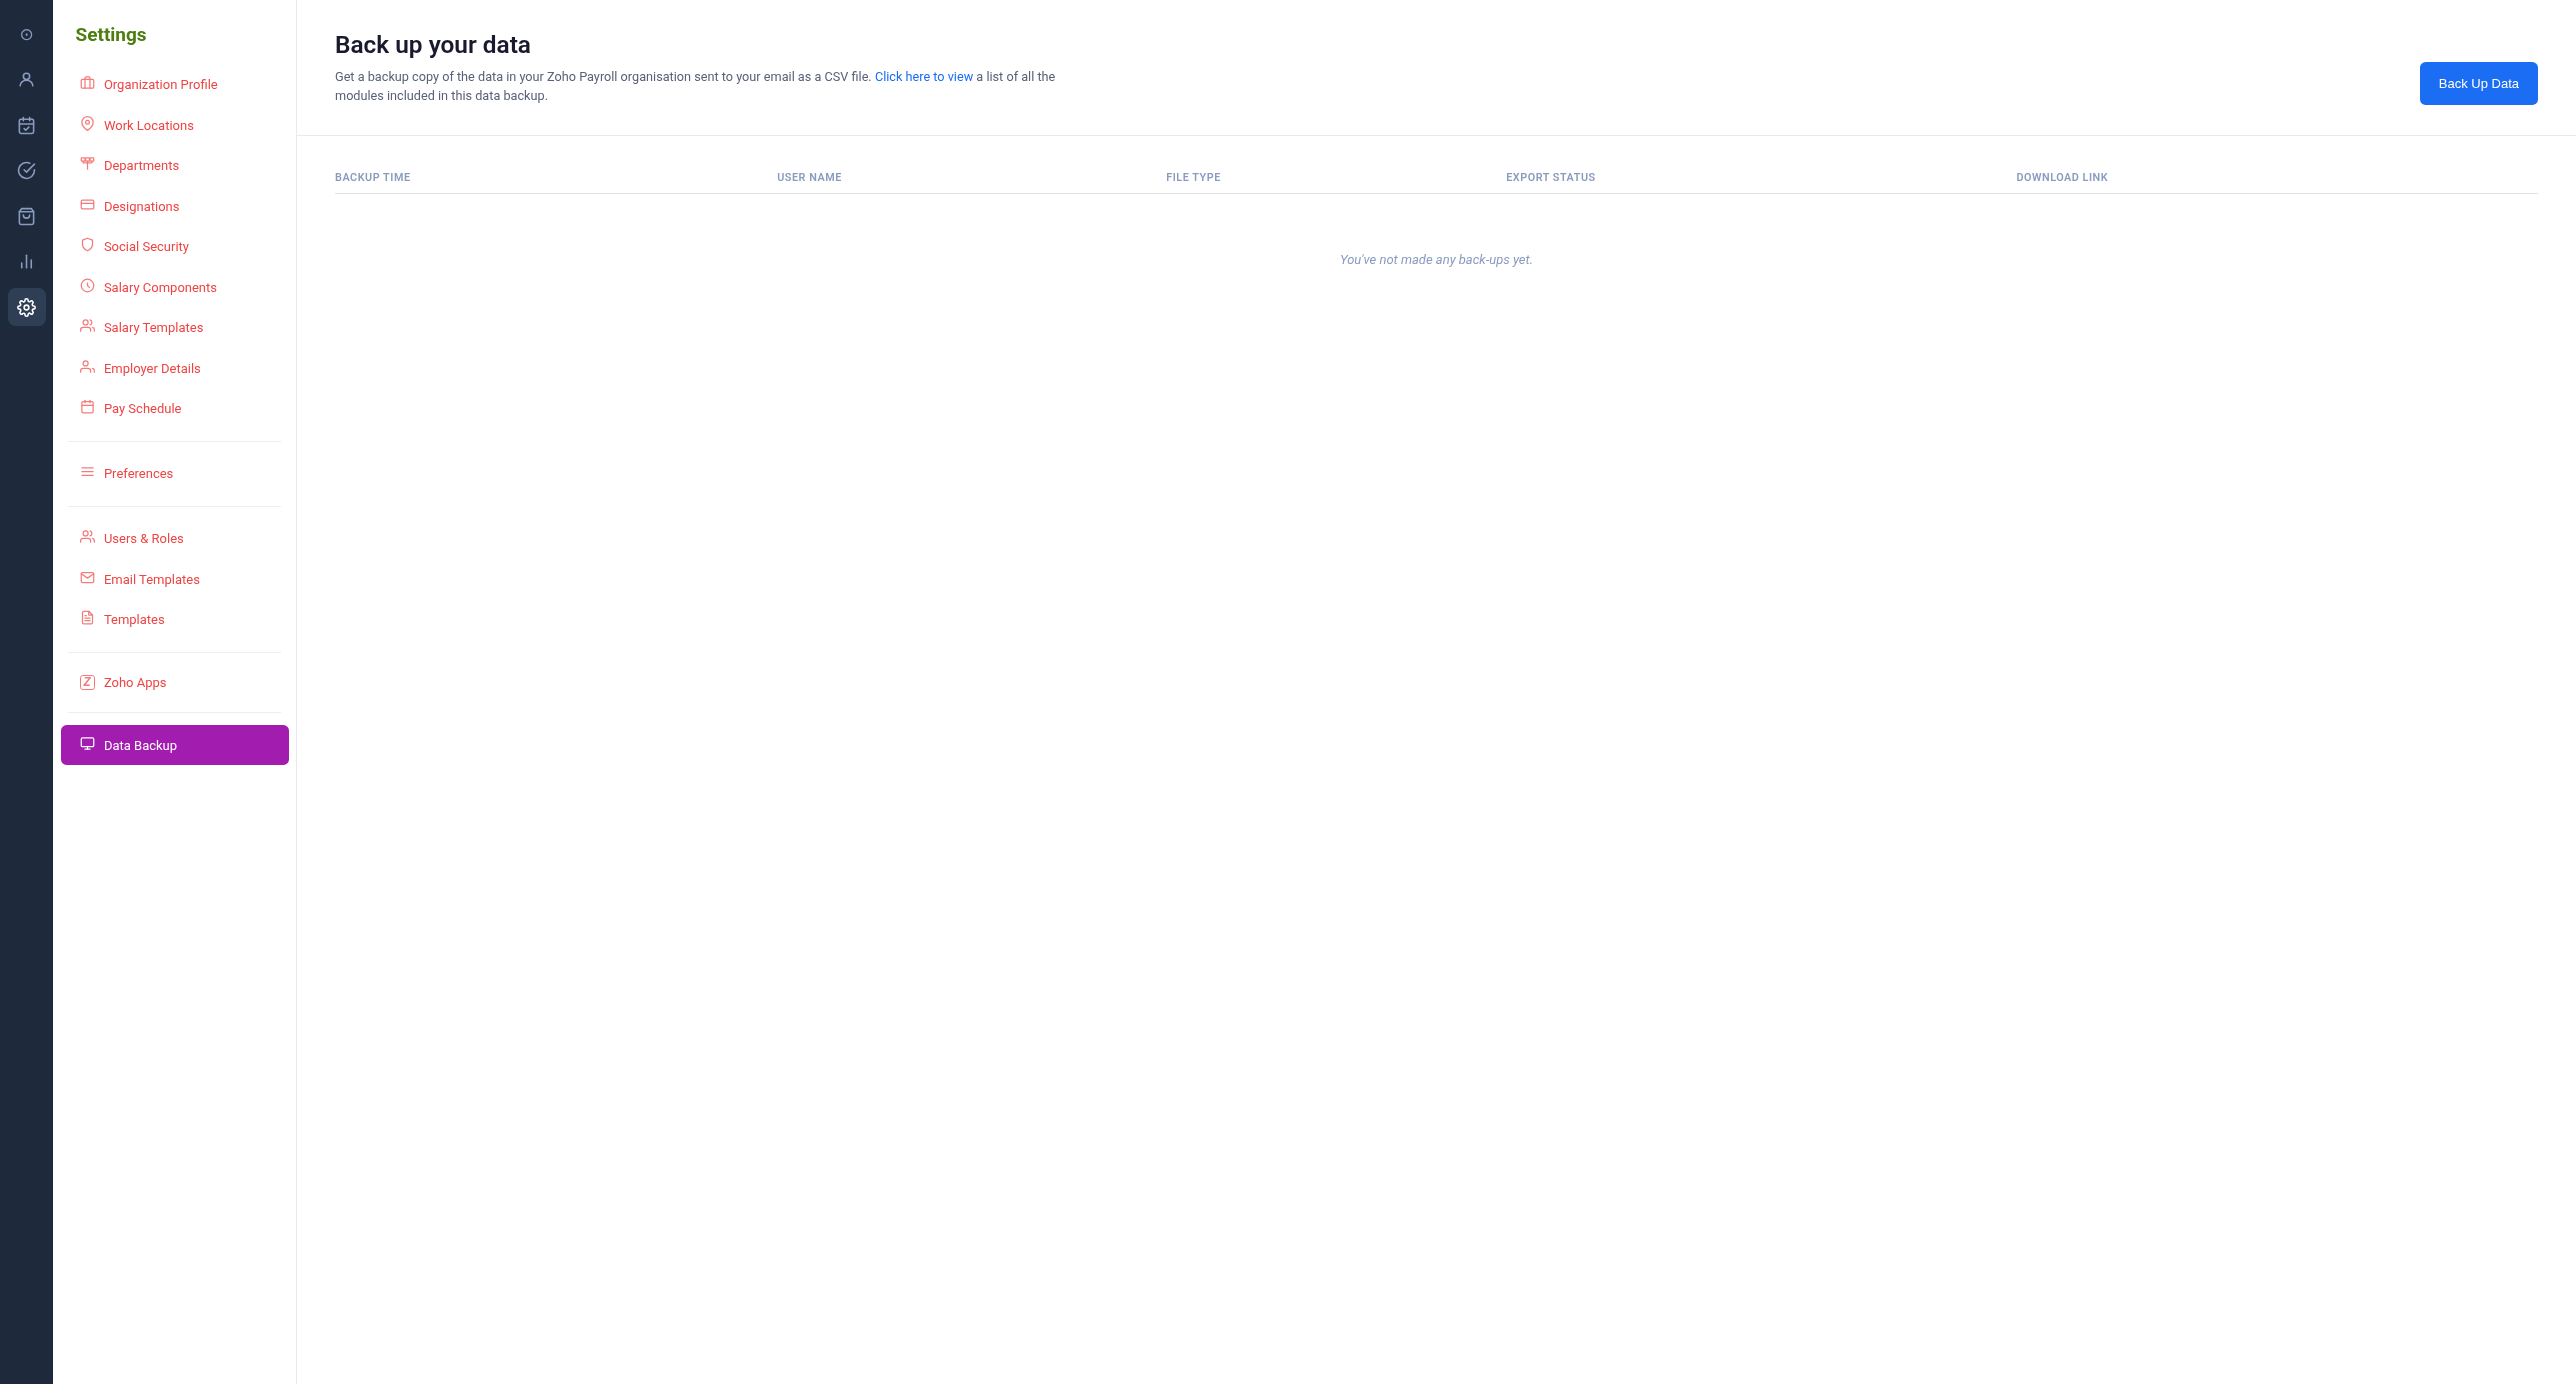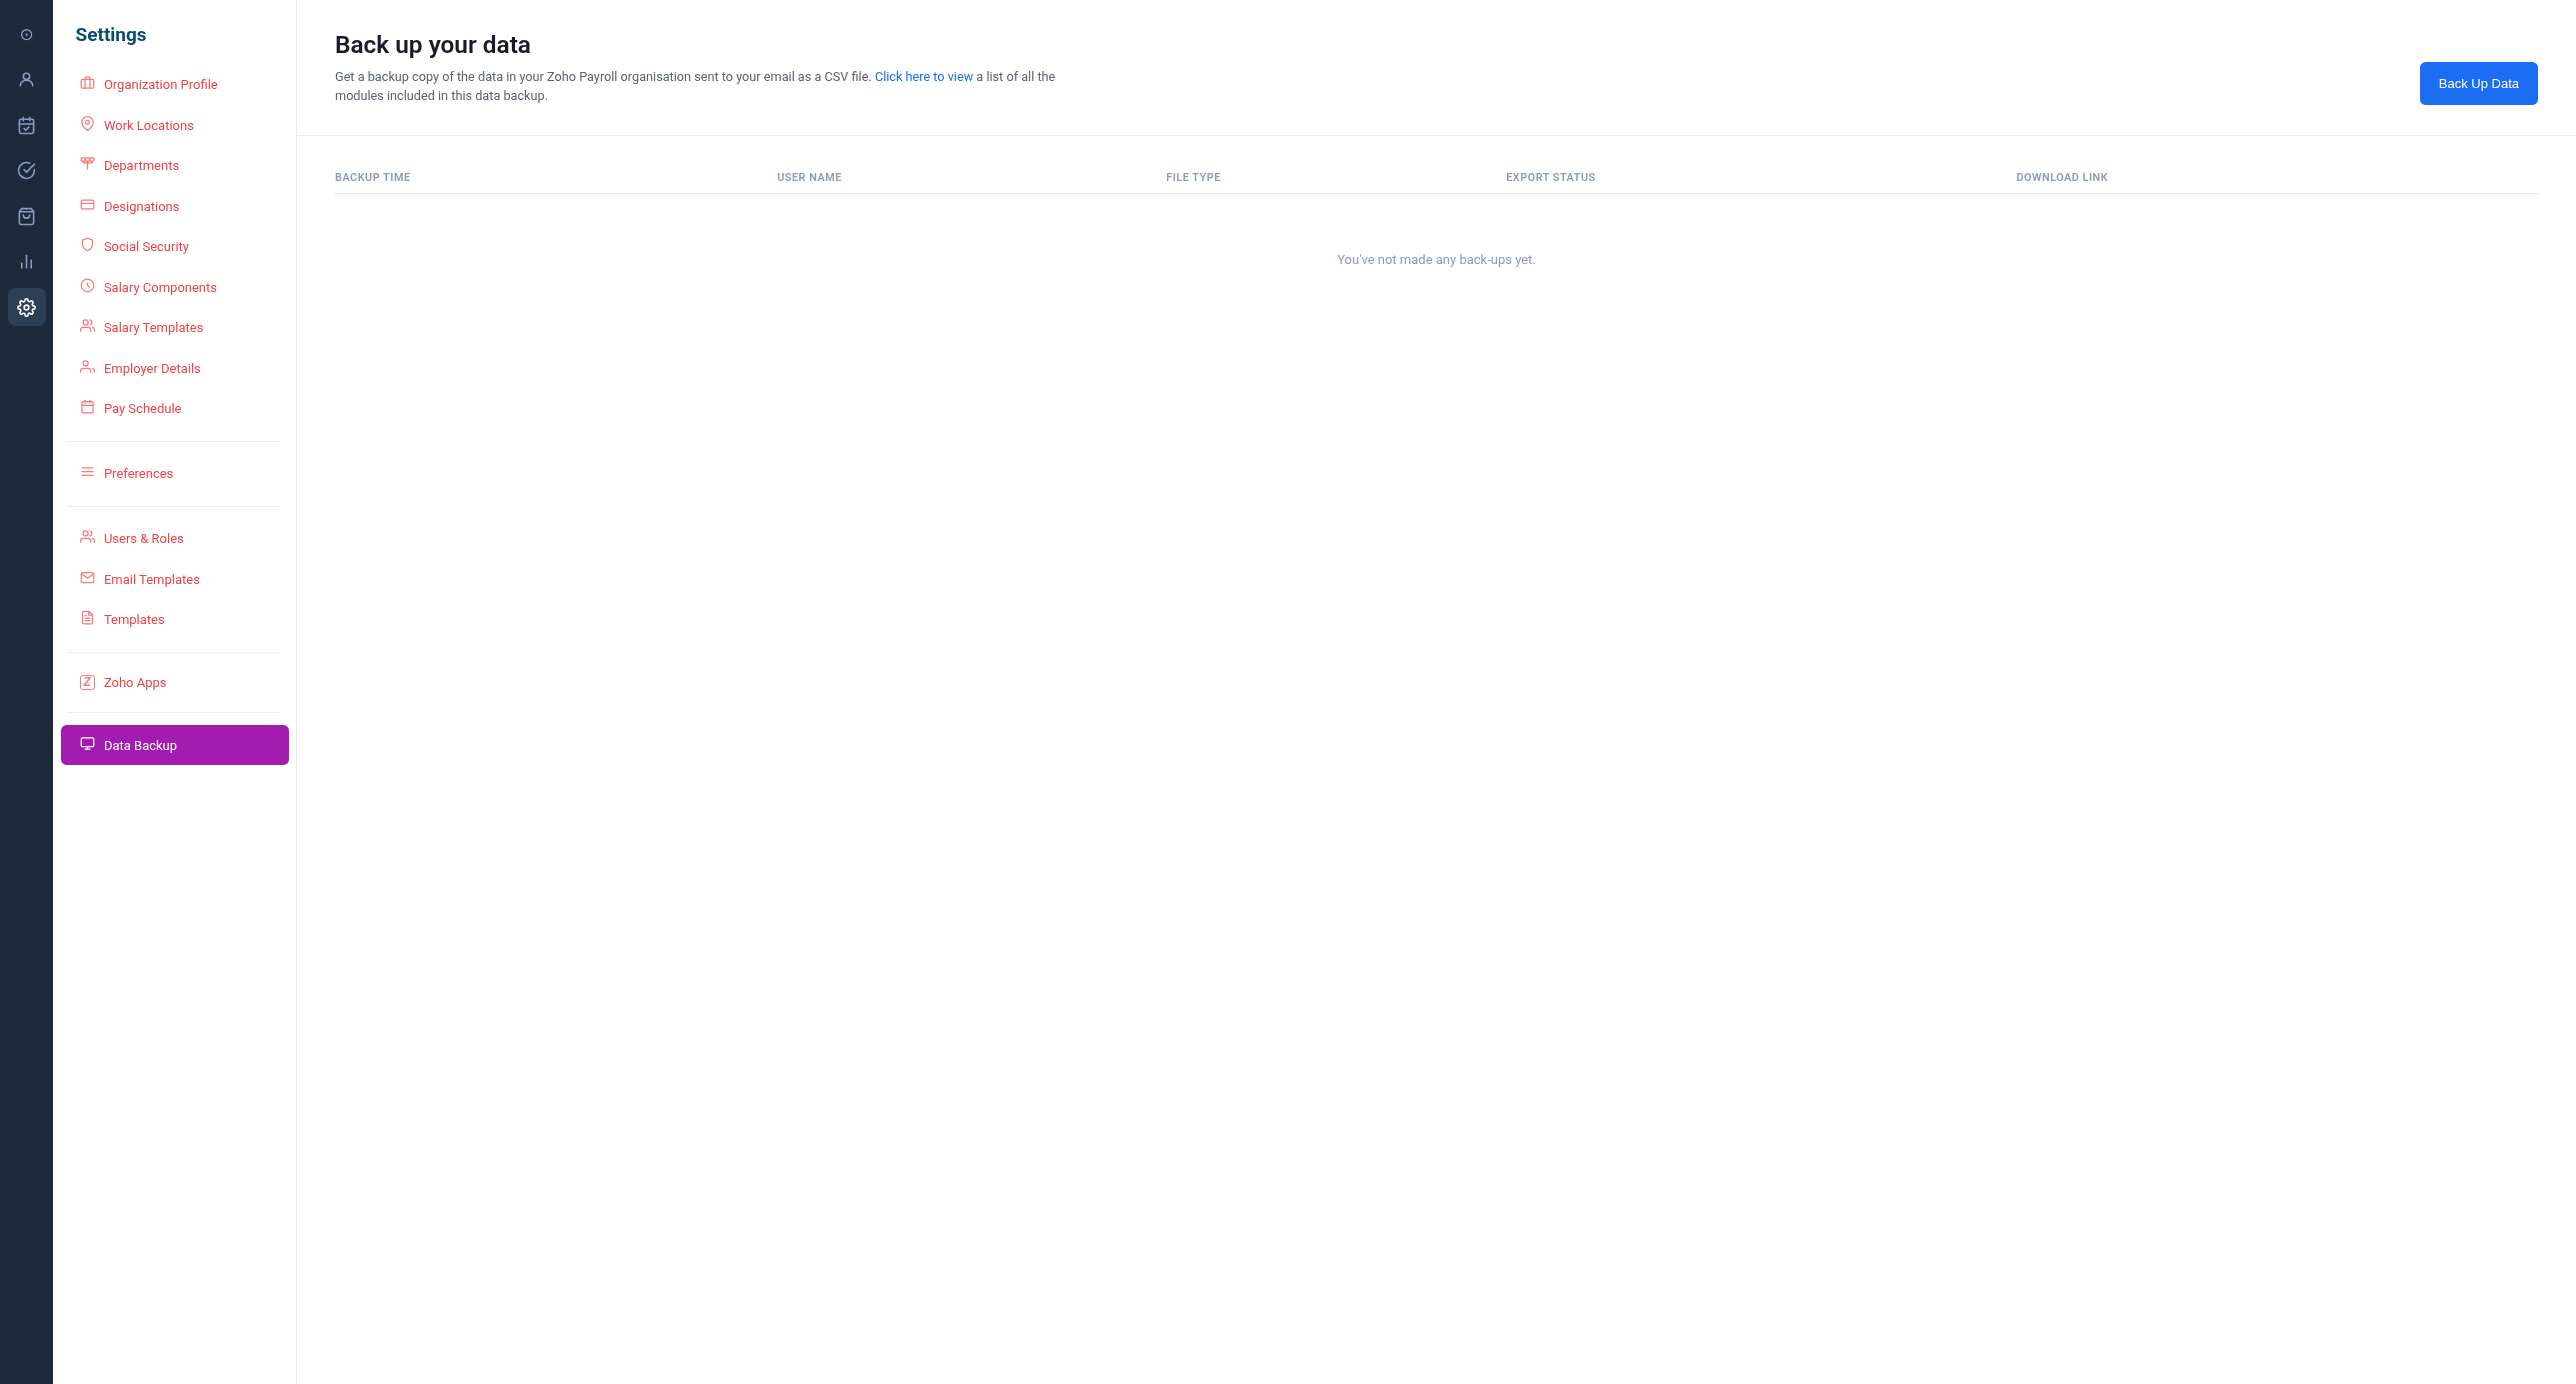--- a/index.html
+++ b/index.html
@@ -38,21 +38,21 @@
       background: #ffffff;
       border-right: 0.9px solid #e8eaf0;
       display: flex;
       flex-direction: column;
       flex-shrink: 0;
       overflow-y: auto;
     }
     .sidebar-title {
       font-size: 19px;
       font-weight: 700;
-      color: #0c4a6e;
+      color: #4d7c0f;
       padding: 22.5px 22.5px 15px 22.5px;
     }
     .sidebar-section {
       padding: 3.8px 0;
     }
     .sidebar-item {
       display: flex;
       align-items: center;
       gap: 9.4px;
       padding: 10.3px 19px;
@@ -165,20 +165,21 @@
       color: #8a9bbf;
       letter-spacing: 0.05em;
       padding: 9.4px 15px 9.4px 0;
       text-transform: uppercase;
     }
     .history-table tbody tr td {
       padding: 58px 0;
       text-align: center;
       font-size: 13px;
       color: #8a9bbf;
+      font-style: italic;
     }
   </style>
 </head>
 <body>
 
 <div class="icon-bar">
   <div class="icon-bar-item">⊙</div>
   <div class="icon-bar-item">
     <svg width="19" height="19" viewBox="0 0 24 24" fill="none" stroke="currentColor" stroke-width="2" stroke-linecap="round" stroke-linejoin="round">
         <circle cx="12" cy="8" r="4"></circle>

